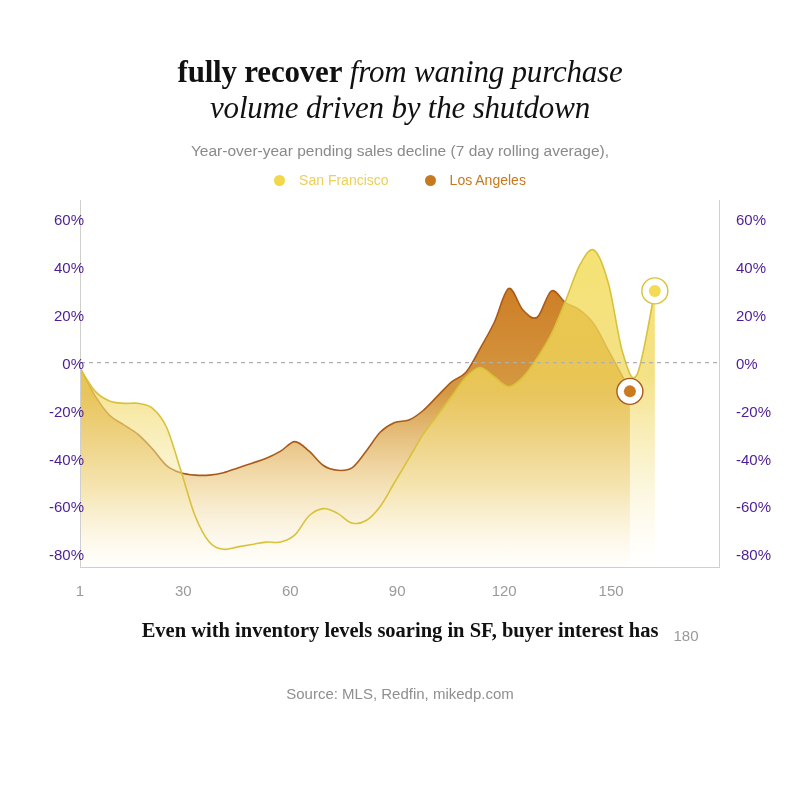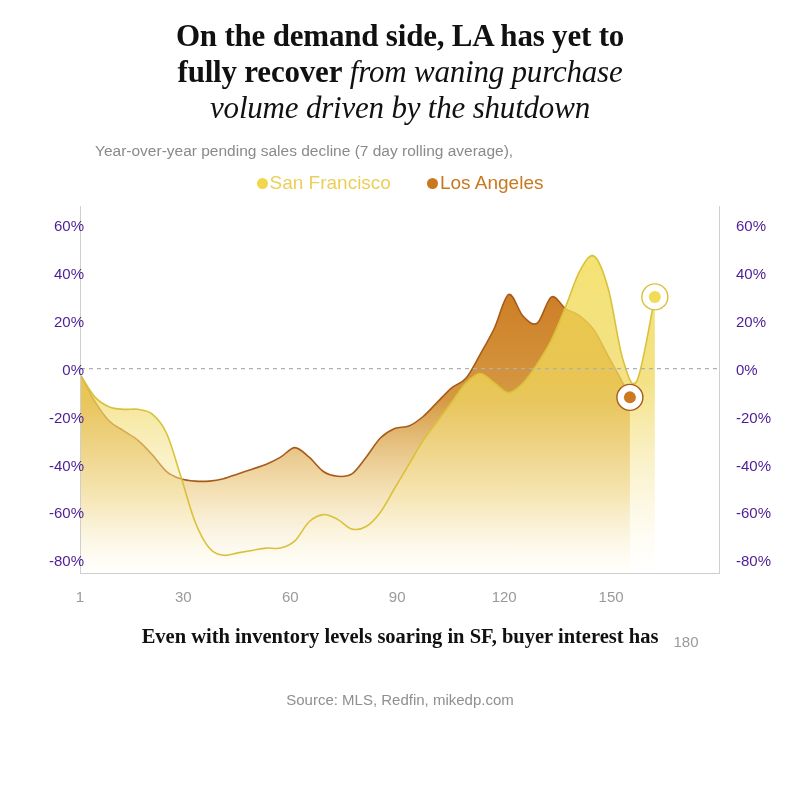--- a/index.html
+++ b/index.html
@@ -12,29 +12,29 @@
   .title{
     font-family:"Liberation Serif", serif;
     font-size:31px;line-height:1.16;
     color:#111111;text-align:center;
     padding:18px 52px 0 52px;
     letter-spacing:-0.2px;
   }
   .title .b{font-weight:bold;}
   .title .i{font-style:italic;font-weight:normal;}
   .subtitle{
-    color:#8a8a8a;
+    text-align:center;color:#8a8a8a;
     font-size:15.5px;line-height:1.38;
     padding:14px 95px 0 95px;
   }
   .legend{
     display:flex;justify-content:center;align-items:center;
     gap:36px;margin-top:11px;
   }
-  .legend-item{display:flex;align-items:center;gap:2px;font-size:19px;}
+  .legend-item{display:flex;align-items:center;gap:14px;font-size:14px;}
   .legend-dot{width:11px;height:11px;border-radius:50%;display:block;}
   .chart-wrap{position:relative;width:800px;height:420px;margin-top:2px;}
   .plot{
     position:absolute;left:80px;top:10px;width:640px;height:368px;
     border-left:1px solid #cfcfcf;border-right:1px solid #cfcfcf;
     border-bottom:1px solid #cfcfcf;box-sizing:border-box;
   }
   .ytick{
     position:absolute;font-size:15px;color:#4c1d95;
     transform:translateY(-50%);white-space:nowrap;
@@ -52,21 +52,21 @@
   }
   .source{
     text-align:center;color:#8f8f8f;font-size:15px;margin-top:40px;
   }
   svg{display:block;}
 </style>
 </head>
 <body>
 
 <div class="title">
-  <span class="b">On the demand side, LA has yet to</span><br>
+  <br>
   <span class="b">fully recover</span><span class="i"> from waning purchase</span><br>
   <span class="i">volume driven by the shutdown</span>
 </div>
 
 <div class="subtitle">
   <span>Year-over-year pending sales decline (7 day rolling average),</span><br>
 </div>
 
 <div class="legend">
   <div class="legend-item">

